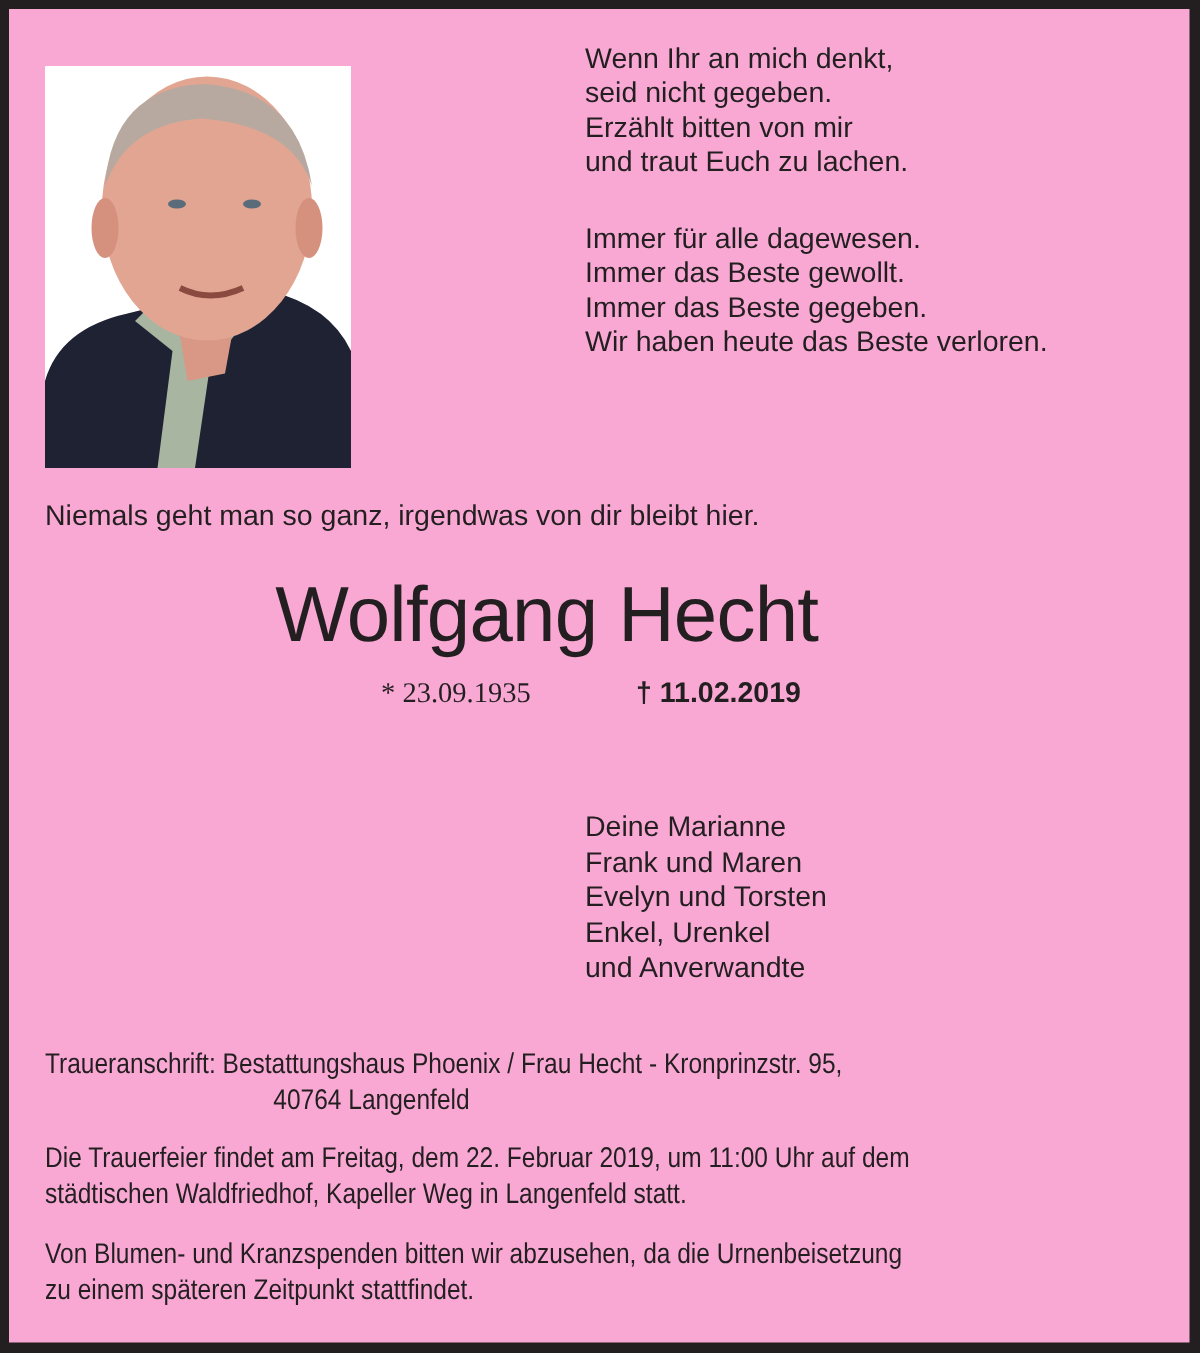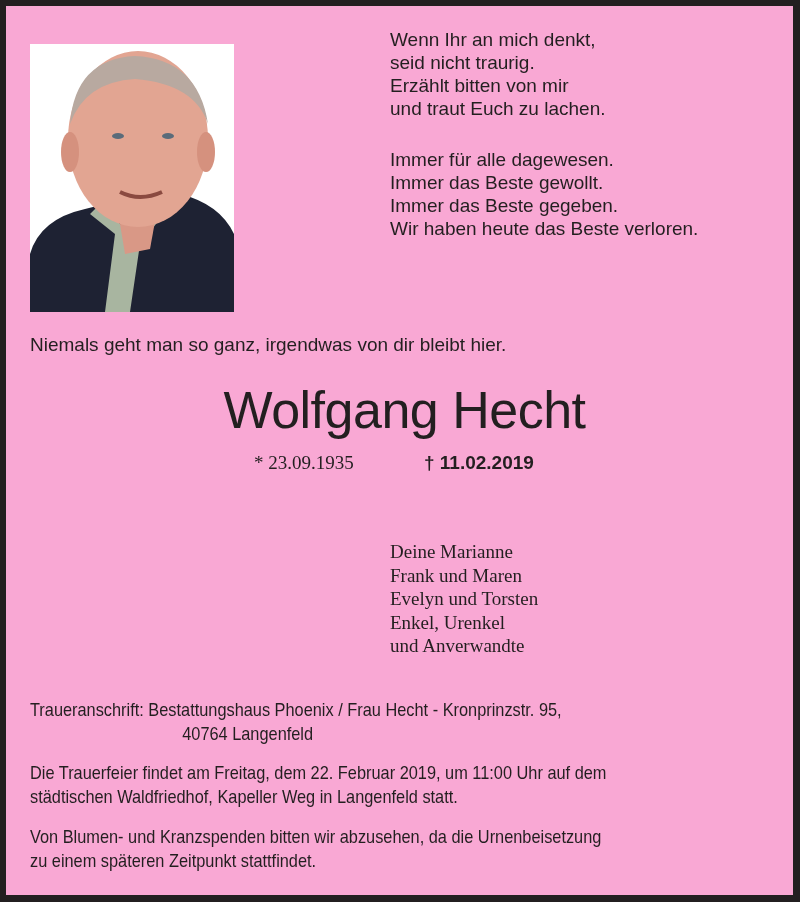--- a/index.html
+++ b/index.html
@@ -2,21 +2,21 @@
 <html><head>
 <meta charset="utf-8">
 <style>
   html, body { margin:0; padding:0; }
   body { width:800px; height:902px; background:#231f20; position:relative; overflow:hidden; }
   .card { position:absolute; left:6px; top:6px; width:787px; height:889px; background:#f9a8d4; }
   .t { position:absolute; font-family:"Liberation Sans", sans-serif; color:#231f20; white-space:nowrap; }
   .photo { position:absolute; left:24px; top:38px; width:204px; height:268px; overflow:hidden; background:#fff; }
   .poem { left:384px; font-size:19px; line-height:23px; }
   .quote { left:24px; top:328px; font-size:19px; }
-  .name { left:0; width:717px; text-align:center; top:374px; font-size:52px; letter-spacing:-0.5px;padding-left:40px; }
+  .name { left:0; width:717px; text-align:center; top:374px; font-size:52px; letter-spacing:-0.5px; }
   .dates { top:446px; font-size:19px; }
   .fam { left:384px; font-size:19px; line-height:23.5px; }
   .bottom { left:24px; font-size:19px; line-height:23.5px; transform-origin:left top; transform:scaleX(0.86); }
 </style>
 </head>
 <body>
 
 <div class="card">
 
   <div class="photo">
@@ -34,41 +34,41 @@
       <ellipse cx="40" cy="108" rx="9" ry="20" fill="#d5917e"></ellipse>
       <ellipse cx="176" cy="108" rx="9" ry="20" fill="#d5917e"></ellipse>
       <ellipse cx="88" cy="92" rx="6" ry="3" fill="#5a6b7a"></ellipse>
       <ellipse cx="138" cy="92" rx="6" ry="3" fill="#5a6b7a"></ellipse>
       <path d="M90 148 Q110 158 132 148" stroke="#8a4a40" stroke-width="4" fill="none"></path>
     </svg>
   </div>
 
   <div class="t poem" style="top:22px;">
     <div>Wenn Ihr an mich denkt,</div>
-    <div>seid nicht traurig.</div>
+    <div>seid nicht gegeben.</div>
     <div>Erzählt bitten von mir</div>
     <div>und traut Euch zu lachen.</div>
   </div>
 
   <div class="t poem" style="top:142px;">
     <div>Immer für alle dagewesen.</div>
     <div>Immer das Beste gewollt.</div>
     <div>Immer das Beste gegeben.</div>
     <div>Wir haben heute das Beste verloren.</div>
   </div>
 
   <div class="t quote">Niemals geht man so ganz, irgendwas von dir bleibt hier.</div>
 
   <div class="t name">Wolfgang Hecht</div>
 
   <div class="t dates" style="left:248px;font-family:Liberation Serif, serif;">* 23.09.1935</div>
   <div class="t dates" style="left:418px;font-weight:bold;">† 11.02.2019</div>
 
 
-  <div class="t fam" style="top:534px;font-family:Liberation Serif, serif;">
+  <div class="t fam" style="top:534px;">
     <div>Deine Marianne</div>
     <div>Frank und Maren</div>
     <div>Evelyn und Torsten</div>
     <div>Enkel, Urenkel</div>
     <div>und Anverwandte</div>
   </div>
 
   <div class="t bottom" style="top:692px;">
     <div>Traueranschrift: Bestattungshaus Phoenix / Frau Hecht - Kronprinzstr. 95,</div>
     <div style="padding-left:177px;">40764 Langenfeld</div>

